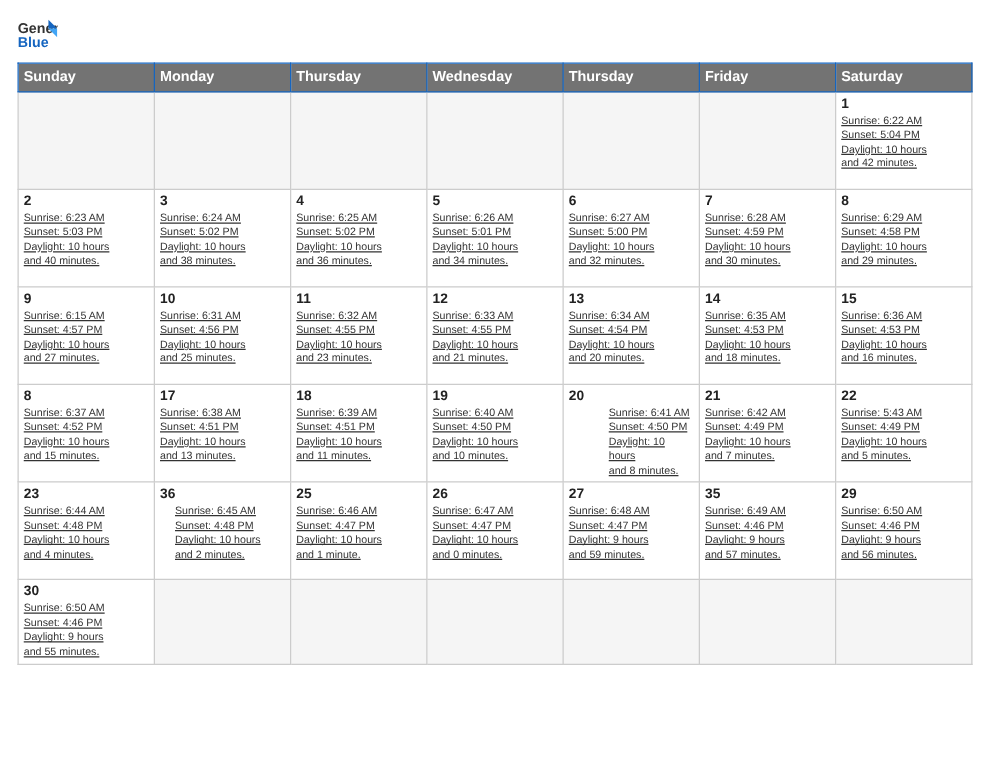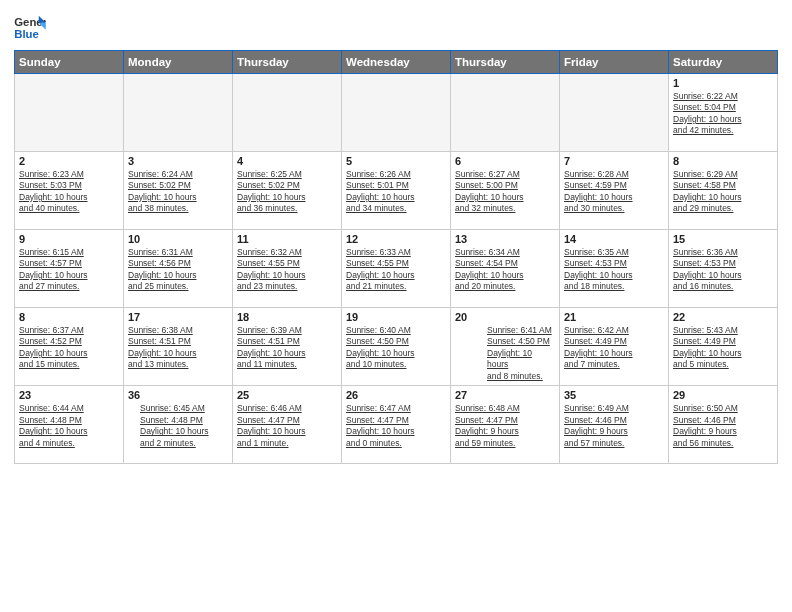--- a/index.html
+++ b/index.html
@@ -333,15 +333,30 @@
 and 57 minutes.</div>
           </td>
           <td>
             <span class="day-number">29</span>
             <div class="cell-info" style="white-space: pre-line;">Sunrise: 6:50 AM
 Sunset: 4:46 PM
 Daylight: 9 hours
 and 56 minutes.</div>
           </td>
         </tr>
+        <tr class="last-row">
+          <td>
+            <span class="day-number">30</span>
+            <div class="cell-info" style="white-space: pre-line;">Sunrise: 6:50 AM
+Sunset: 4:46 PM
+Daylight: 9 hours
+and 55 minutes.</div>
+          </td>
+          <td class="empty"></td>
+          <td class="empty"></td>
+          <td class="empty"></td>
+          <td class="empty"></td>
+          <td class="empty"></td>
+          <td class="empty"></td>
+        </tr>
       </tbody>
   </table>
 </div>
 
 </body></html>

